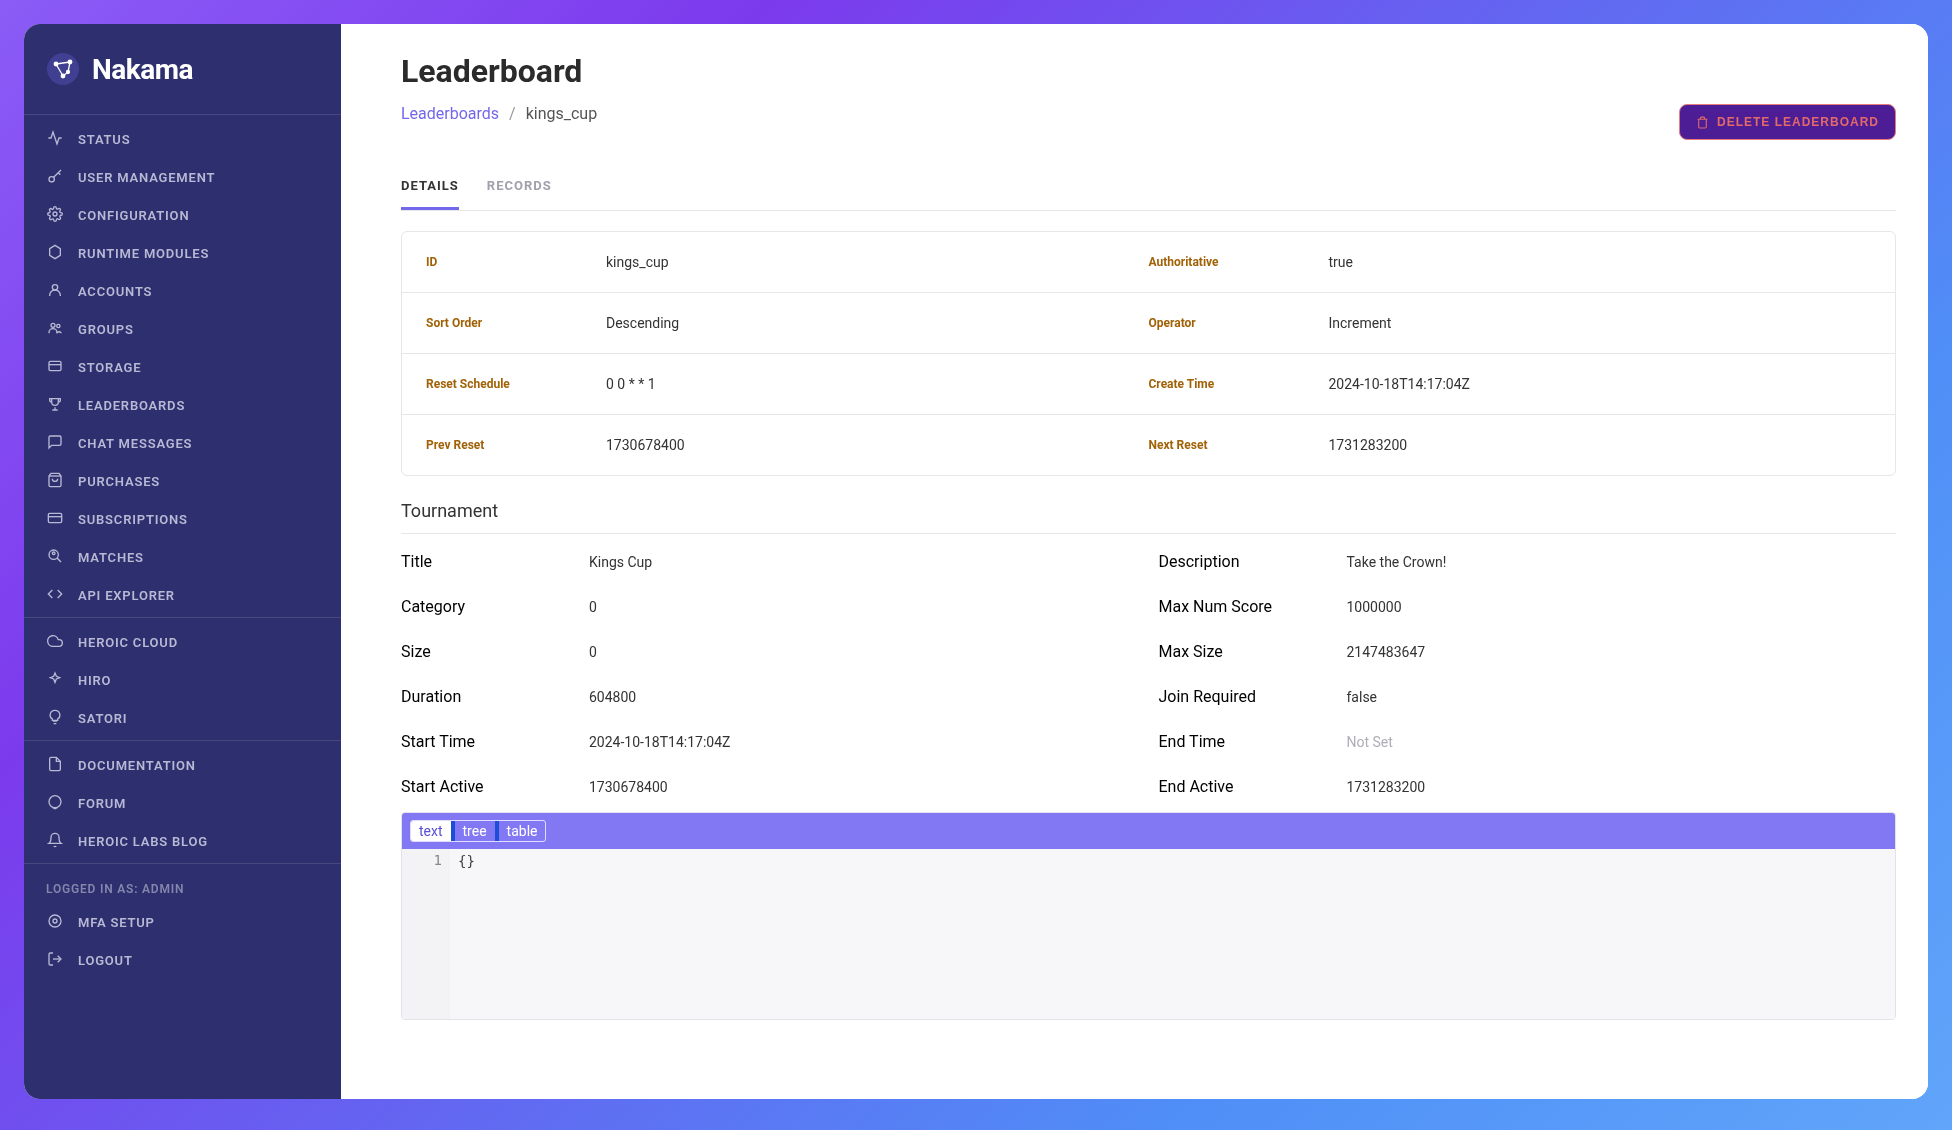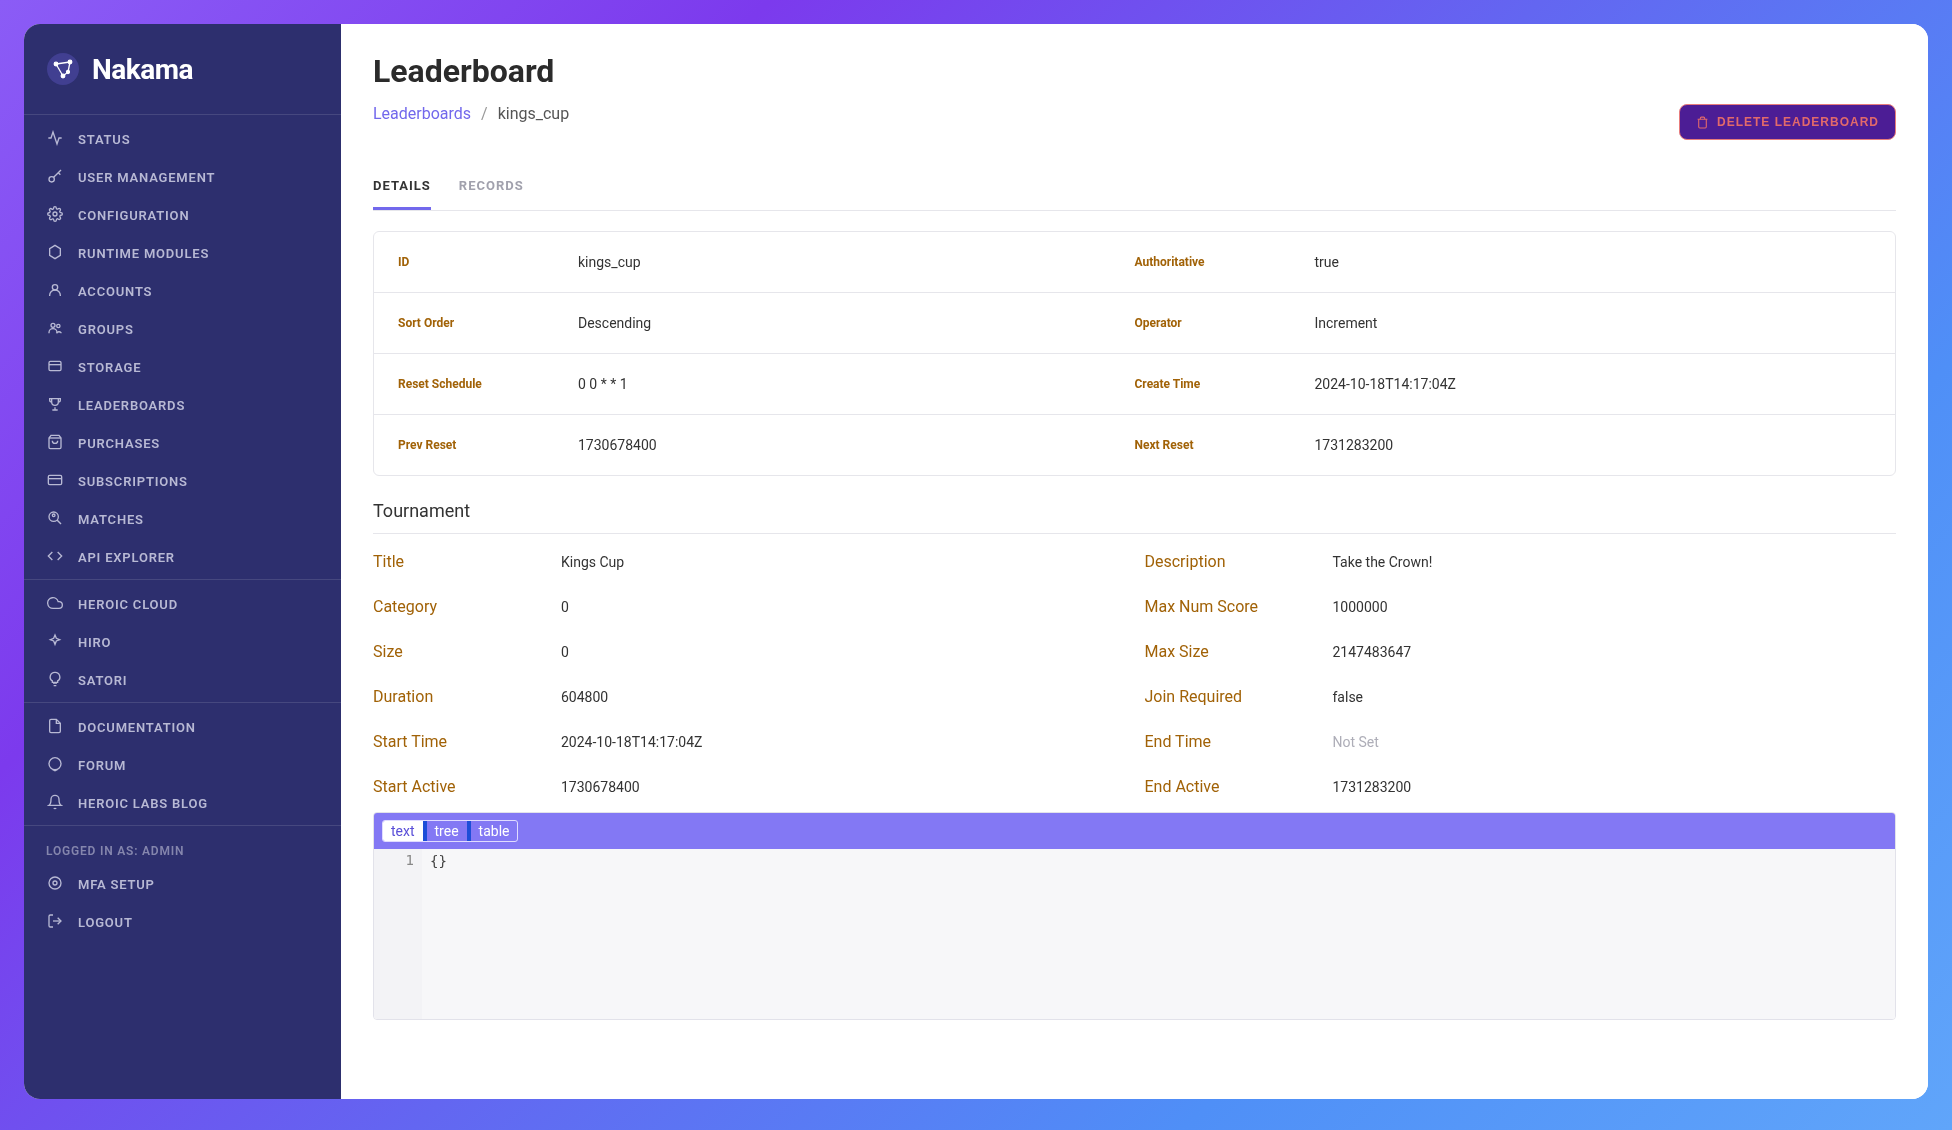--- a/index.html
+++ b/index.html
@@ -8,20 +8,21 @@
       background: linear-gradient(135deg, #8b5cf6 0%, #7c3aed 25%, #6366f1 50%, #4f8ff7 75%, #60a5fa 100%);
       min-height: 1130px;
       padding: 24px;
     }
     .app-shell {
       display: flex;
       background: #fff;
       border-radius: 16px;
       overflow: hidden;
       min-height: 1075px;
+      gap: 28px;
     }
     .sidebar {
       width: 317px;
       background: #2d2f6e;
       color: #b8b9d4;
       display: flex;
       flex-direction: column;
       padding-top: 8px;
     }
     .brand {
@@ -132,21 +133,21 @@
       border-bottom: 1px solid #e6e6eb;
     }
     .detail-row:last-child { border-bottom: none; }
     .detail-cell { flex: 1; display: flex; align-items: center; }
     .detail-label { width: 180px; font-size: 12px; color: #a16207; font-weight: 700; }
     .detail-value { font-size: 14px; color: #333; }
     .section-title { font-size: 18px; color: #333; font-weight: 400; margin-bottom: 12px; }
     .section-rule { border: none; border-top: 1px solid #e6e6eb; margin-bottom: 18px; }
     .prop-grid { display: grid; grid-template-columns: 1fr 1fr; row-gap: 26px; column-gap: 20px; margin-bottom: 16px; }
     .prop { display: flex; align-items: center; }
-    .prop-label { width: 188px; font-size: 16px; color: #a16207; }
+    .prop-label { width: 188px; font-size: 16px; color: #000000; }
     .prop-value { font-size: 14px; color: #333; }
     .prop-value.muted { color: #aeaeb8; }
     .json-panel {
       border: 1px solid #e2e2ea;
       border-radius: 4px;
       overflow: hidden;
     }
     .json-toolbar {
       background: #8378f4;
       padding: 7px 8px;
@@ -265,20 +266,28 @@
         <span class="icon">
           <svg width="16" height="16" viewBox="0 0 24 24" fill="none" stroke="currentColor" stroke-width="2">
             <path d="M8 21h8M12 17v4M7 4h10v5a5 5 0 0 1-10 0V4zM7 4H4v2a3 3 0 0 0 3 3M17 4h3v2a3 3 0 0 1-3 3"></path>
           </svg>
         </span>
         <span>LEADERBOARDS</span>
       </div>
     <div class="sidebar-item">
         <span class="icon">
           <svg width="16" height="16" viewBox="0 0 24 24" fill="none" stroke="currentColor" stroke-width="2">
+            <path d="M21 15a2 2 0 0 1-2 2H7l-4 4V5a2 2 0 0 1 2-2h14a2 2 0 0 1 2 2z"></path>
+          </svg>
+        </span>
+        <span>CHAT MESSAGES</span>
+      </div>
+    <div class="sidebar-item">
+        <span class="icon">
+          <svg width="16" height="16" viewBox="0 0 24 24" fill="none" stroke="currentColor" stroke-width="2">
             <path d="M6 2 3 6v14a2 2 0 0 0 2 2h14a2 2 0 0 0 2-2V6l-3-4z"></path>
             <line x1="3" y1="6" x2="21" y2="6"></line>
             <path d="M16 10a4 4 0 0 1-8 0"></path>
           </svg>
         </span>
         <span>PURCHASES</span>
       </div>
     <div class="sidebar-item">
         <span class="icon">
           <svg width="16" height="16" viewBox="0 0 24 24" fill="none" stroke="currentColor" stroke-width="2">

